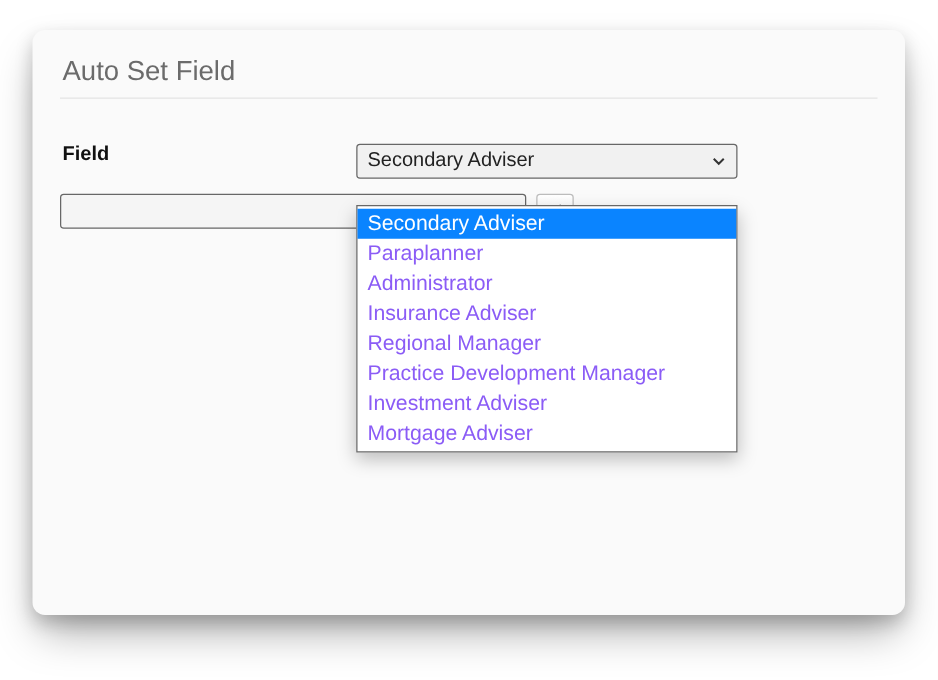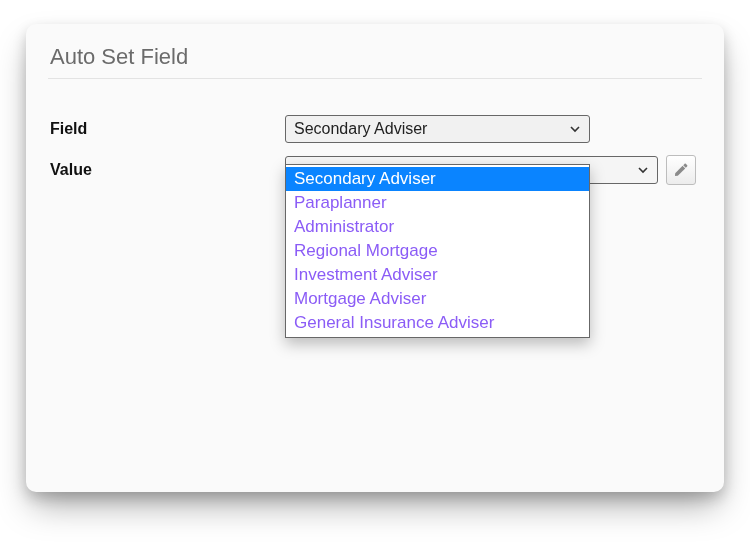--- a/index.html
+++ b/index.html
@@ -36,21 +36,21 @@
     color: #6b6b6b;
     margin: 2px 0 8px 2px;
   }
   .rule {
     border: none;
     border-top: 1px solid #e3e3e3;
     margin: 0 0 36px 0;
   }
   .row {
     display: flex;
-    align-items: center;
+    align-items: flex-start;
     margin-bottom: 12px;
   }
   .label {
     width: 235px;
     font-size: 16px;
     font-weight: 700;
     color: #111;
     padding-left: 2px;
   }
   .select-box {
@@ -128,21 +128,20 @@
         <span>Secondary Adviser</span>
         <span class="chev">
           <svg width="12" height="12" viewBox="0 0 12 12">
               <path d="M2 4 L6 8 L10 4" fill="none" stroke="#333" stroke-width="1.6"></path>
             </svg>
         </span>
       </div>
     </div>
 
     <div class="row">
-      <div class="label">Value</div>
       <div class="select-box value-select">
         <span></span>
         <span class="chev">
           <svg width="12" height="12" viewBox="0 0 12 12">
               <path d="M2 4 L6 8 L10 4" fill="none" stroke="#333" stroke-width="1.6"></path>
             </svg>
         </span>
       </div>
       <div class="edit-btn">
         <span>
@@ -151,20 +150,21 @@
             <path d="M10.2 3.2 L11.5 1.9 C11.9 1.5 12.5 1.5 12.9 1.9 L14.1 3.1 C14.5 3.5 14.5 4.1 14.1 4.5 L12.8 5.8 Z" fill="#8a8a8a"></path>
           </svg>
         </span>
       </div>
     </div>
 
     <div class="dropdown" id="dropdown">
         <div class="opt selected">Secondary Adviser</div>
         <div class="opt">Paraplanner</div>
         <div class="opt">Administrator</div>
-        <div class="opt">Regional Mortgage</div>
+        <div class="opt">Insurance Adviser</div>
+        <div class="opt">Regional Manager</div>
+        <div class="opt">Practice Development Manager</div>
         <div class="opt">Investment Adviser</div>
         <div class="opt">Mortgage Adviser</div>
-        <div class="opt">General Insurance Adviser</div>
       </div>
 
   </div>
 </div>
 
 </body></html>

